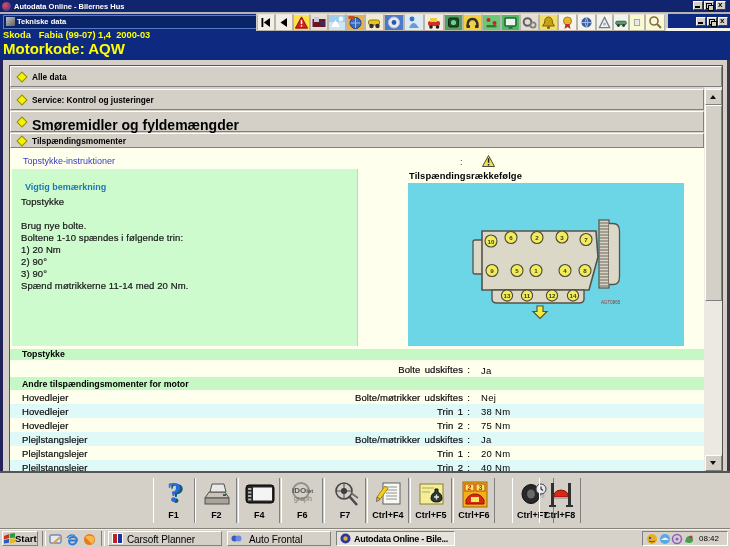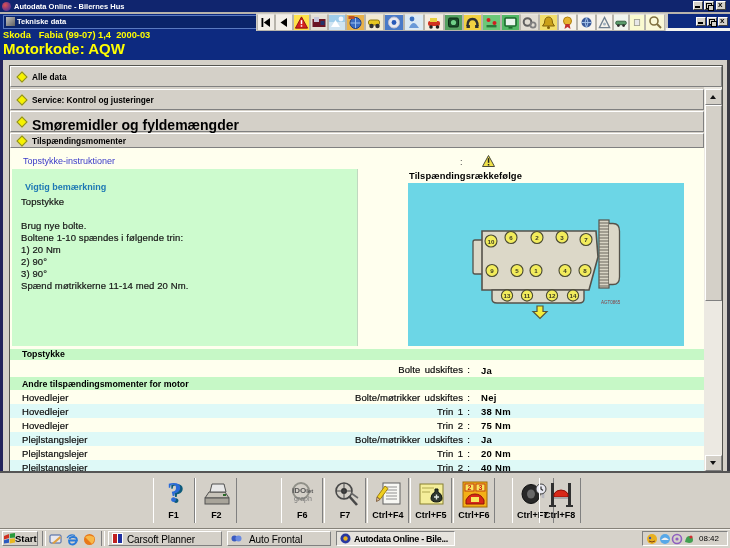--- a/index.html
+++ b/index.html
@@ -12,21 +12,21 @@
   border-right:1px solid #404040;border-bottom:1px solid #404040;
   box-sizing:border-box;}
 .bar3d{position:absolute;background:#d4d0c8;
   border-top:1px solid #ffffff;border-left:1px solid #ffffff;
   border-right:1px solid #808080;border-bottom:1px solid #808080;
   box-sizing:border-box;}
 .diamond{position:absolute;width:6px;height:6px;background:#f6f200;
   border:1px solid #88882a;transform:rotate(45deg);}
 .rowtxt{position:absolute;left:22px;font-size:9.5px;letter-spacing:0.1px;color:#000;-webkit-text-stroke:0.2px #222;}
 .rowright{position:absolute;left:330px;width:140px;font-size:9.5px;letter-spacing:0.1px;word-spacing:1.5px;color:#000;text-align:right;-webkit-text-stroke:0.2px #222;}
-.rowval{position:absolute;left:481px;font-size:9.5px;letter-spacing:0.3px;color:#000;font-weight:bold;}
+.rowval{position:absolute;left:481px;font-size:9.5px;letter-spacing:0.3px;color:#000;font-weight:normal;}
 .hdrtxt{position:absolute;left:22px;font-size:8.8px;letter-spacing:0;font-weight:bold;color:#000;}
 .ico{position:absolute;top:14px;height:17px;box-sizing:border-box;
   border:1px solid #b8b5ac;border-top-color:#e8e6e0;background:#e8e4da;overflow:hidden;
   text-align:center;}
 .fcell{position:absolute;top:478px;width:42px;height:45px;box-sizing:border-box;
   border-left:1px solid #ffffff;border-right:1px solid #808080;}
 .flabel{position:absolute;bottom:3px;left:0;width:100%;text-align:center;
   font-size:9px;font-weight:bold;color:#000;}
 </style>
 </head>
@@ -338,20 +338,31 @@
   </div>
   <div class="fcell" style="left:195.4px;">
     <svg style="position:absolute;left:7px;top:4px;" width="28" height="26" viewBox="0 0 28 26">
       <polygon points="6,10 22,10 26,16 2,16" fill="#c8c4ba" stroke="#505050"></polygon>
       <rect x="2" y="16" width="24" height="6" fill="#a8a49a" stroke="#505050"></rect>
       <polygon points="9,2 21,2 23,10 7,10" fill="#e8e8e8" stroke="#505050"></polygon>
       <rect x="20" y="12" width="3" height="2" fill="#2a6a2a"></rect>
     </svg>
     <div class="flabel">F2</div>
   </div>
+  <div class="fcell" style="left:238.3px;">
+    <svg style="position:absolute;left:6px;top:6px;" width="30" height="22" viewBox="0 0 30 22">
+      <rect x="1" y="1" width="28" height="18" rx="3" fill="#262626" stroke="#000"></rect>
+      <rect x="8" y="3.5" width="19" height="13" fill="#f4f4f4"></rect>
+      <rect x="3" y="4" width="3.4" height="2" fill="#b0b0b0"></rect>
+        <rect x="3" y="7.5" width="3.4" height="2" fill="#b0b0b0"></rect>
+      <rect x="3" y="11" width="3.4" height="2" fill="#b0b0b0"></rect>
+        <rect x="3" y="14.5" width="3.4" height="2" fill="#b0b0b0"></rect>
+    </svg>
+    <div class="flabel">F4</div>
+  </div>
   <div class="fcell" style="left:281.2px;">
     <svg style="position:absolute;left:6px;top:3px;" width="30" height="27" viewBox="0 0 30 27">
       <circle cx="13" cy="10" r="8" fill="none" stroke="#909088" stroke-width="2"></circle>
       <text x="4" y="12" font-family="Liberation Sans, sans-serif" font-size="8" font-weight="bold" fill="#555">iDO<tspan font-size="6">let</tspan></text>
       <text x="6" y="20" font-family="Liberation Sans, sans-serif" font-size="7" fill="#777">graph</text>
     </svg>
     <div class="flabel">F6</div>
   </div>
   <div class="fcell" style="left:324.1px;">
     <svg style="position:absolute;left:7px;top:3px;" width="28" height="27" viewBox="0 0 28 27">

